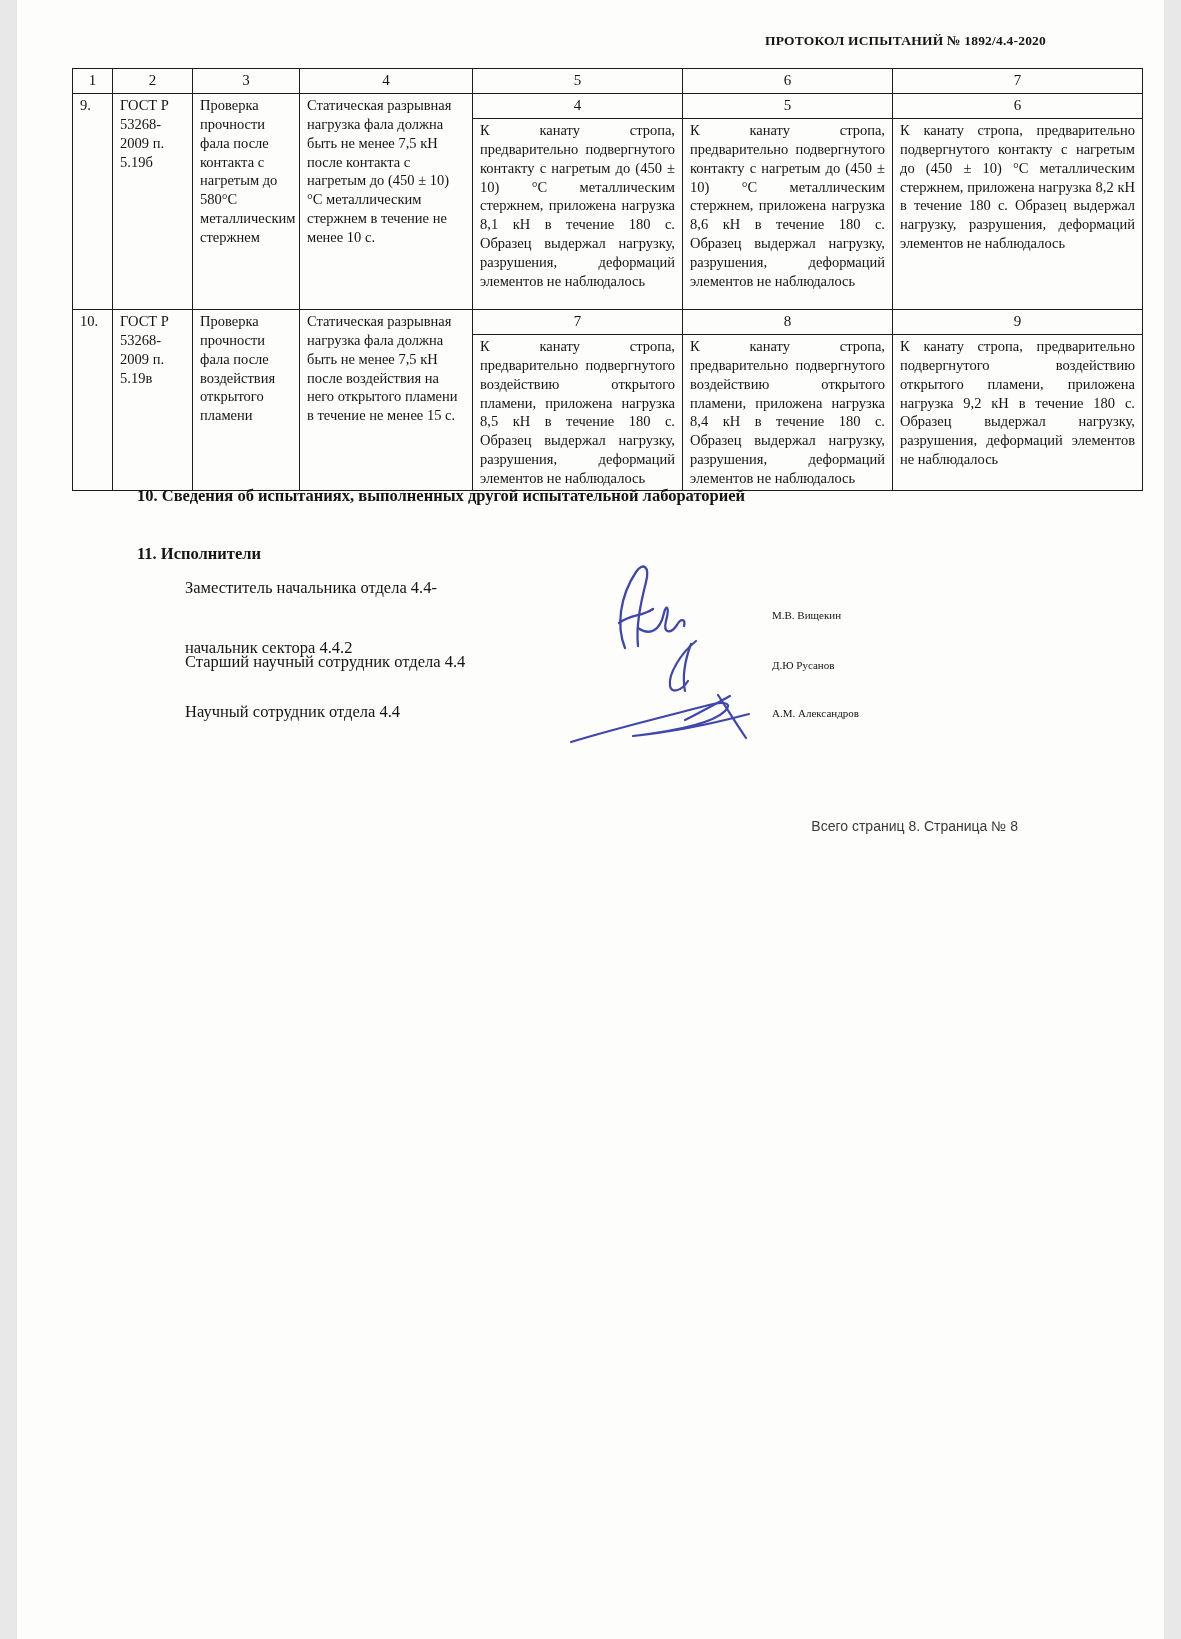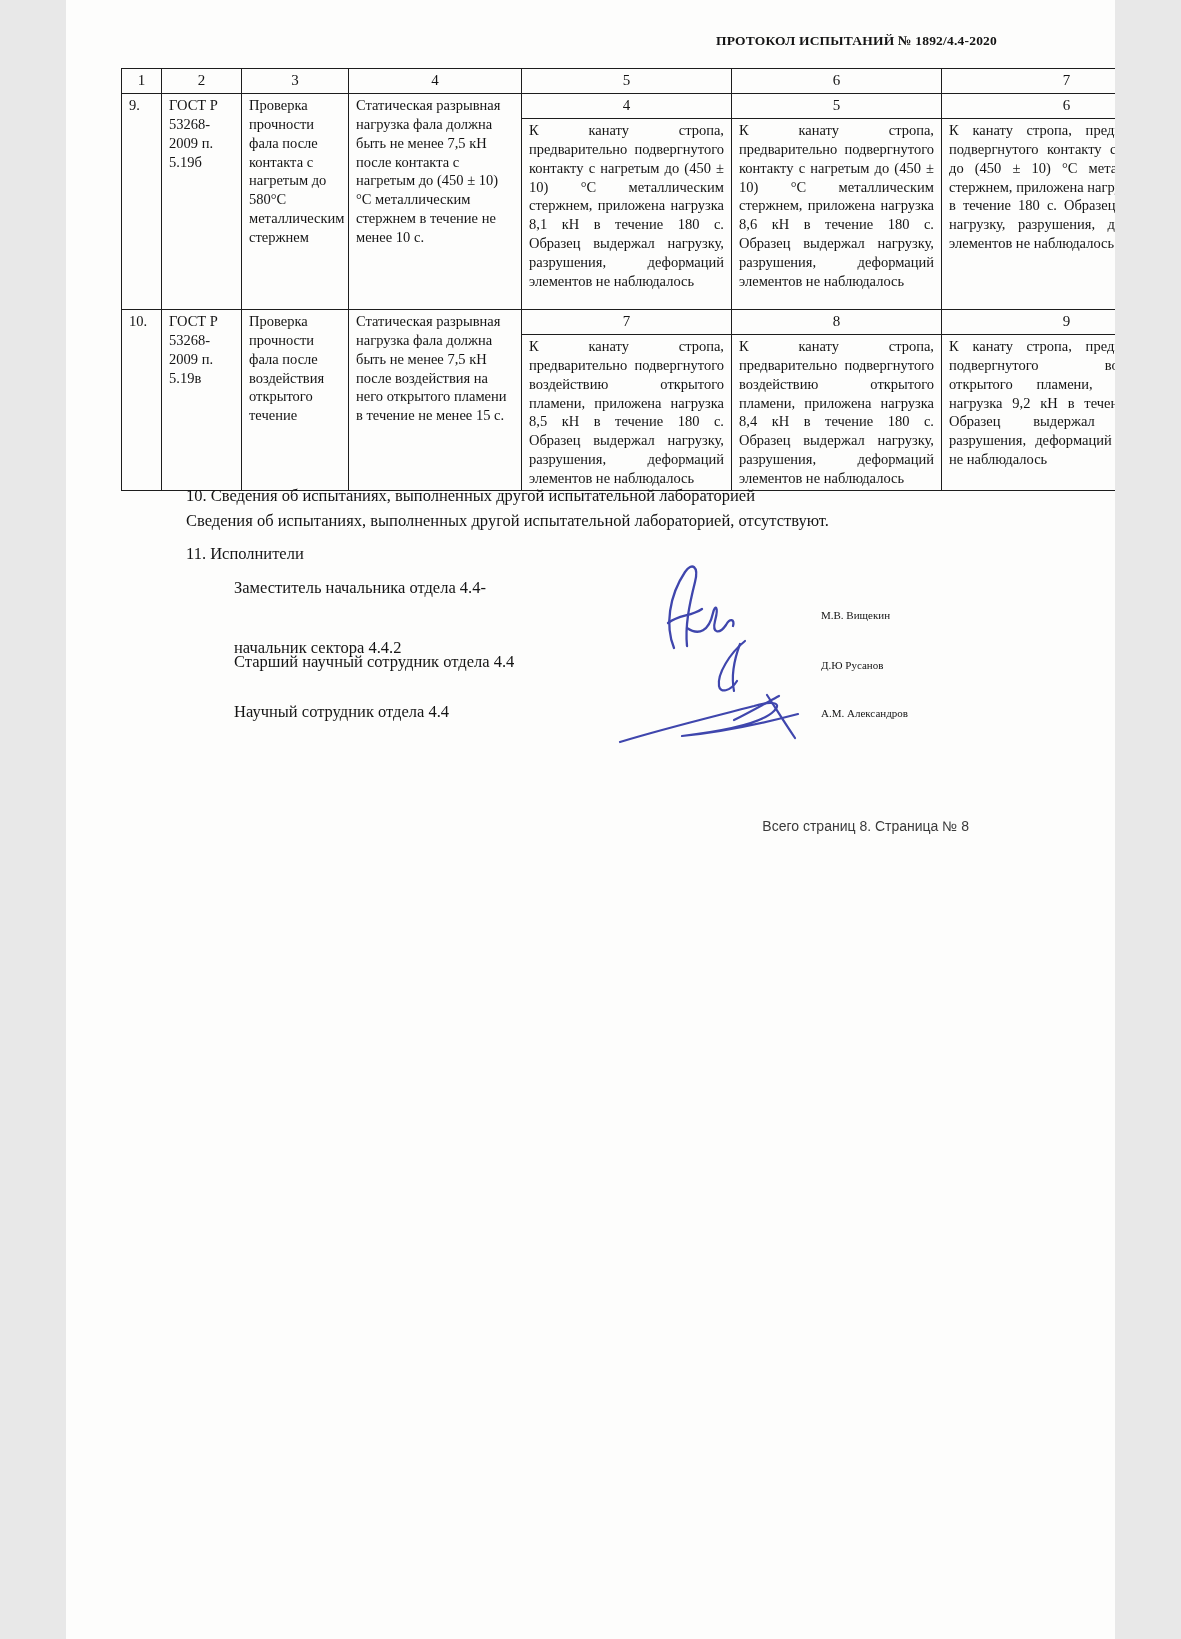--- a/index.html
+++ b/index.html
@@ -1,17 +1,17 @@
 <!DOCTYPE html>
 <html lang="ru"><head>
 <meta charset="utf-8">
 <style>
   html,body { margin:0; padding:0; background:#e8e8e8; }
   .page {
-    position:relative; width:1049px; height:1639px; margin:0 auto;
+    position:relative; width:1147px; height:1639px; margin:0 auto;
     background:#fdfdfc; color:#141414;
     font-family:"Liberation Serif", serif;
     overflow:hidden;
   }
   .ref-header {
     position:absolute; top:33px; right:118px;
     font-weight:bold; font-size:13.5px; letter-spacing:0.2px;
   }
   table.protocol {
     position:absolute; left:55px; top:68px; width:1070px;
@@ -19,21 +19,21 @@
     font-size:14.5px; line-height:1.3;
   }
   table.protocol td {
     border:1.6px solid #1d1d1d; vertical-align:top; padding:2px 7px;
     overflow:hidden;
   }
   td.colnum, td.subnum { text-align:center; padding:0 2px; height:20px; font-size:15px; }
   td.rspan { padding-top:26px; }
   td.idx { text-align:left; padding-left:9px; }
   td.result { text-align:justify; }
-  .sec-heading { position:absolute; left:120px; font-weight:normal; font-size:16.5px;text-align:right; }
+  .sec-heading { position:absolute; left:120px; font-weight:bold; font-size:16.5px;text-align:right; }
   .sec-body   { position:absolute; left:120px; font-size:16.5px; }
   .exec-pos   { position:absolute; left:168px; font-size:16.5px;text-align:center; }
   .exec-name  { position:absolute; left:755px; font-size:11px; }
   .signature  { position:absolute; }
   .signature path { fill:none; stroke-linecap:round; stroke-linejoin:round; }
   .page-footer {
     position:absolute; top:783px; right:146px;
     font-family:"Liberation Sans", sans-serif; font-size:14px; color:#3a3a3a;margin-top:35px;
   }
 </style>
@@ -76,36 +76,35 @@
       </tr>
       <tr style="height:191px">
         <td class="result" lang="ru">К канату стропа, предварительно подвергнутого контакту с нагретым до (450 ± 10) °С металлическим стержнем, приложена нагрузка 8,1 кН в течение 180 с. Образец выдержал нагрузку, разрушения, деформаций элементов не наблюдалось</td>
         <td class="result" lang="ru">К канату стропа, предварительно подвергнутого контакту с нагретым до (450 ± 10) °С металлическим стержнем, приложена нагрузка 8,6 кН в течение 180 с. Образец выдержал нагрузку, разрушения, деформаций элементов не наблюдалось</td>
         <td class="result" lang="ru">К канату стропа, предварительно подвергнутого контакту с нагретым до (450 ± 10) °С металлическим стержнем, приложена нагрузка 8,2 кН в течение 180 с. Образец выдержал нагрузку, разрушения, деформаций элементов не наблюдалось</td>
       </tr>
 
       <tr style="height:22px">
         <td class="idx rspan" rowspan="2">10.</td>
         <td class="rspan" rowspan="2">ГОСТ Р 53268-2009 п. 5.19в</td>
-        <td class="rspan" rowspan="2">Проверка прочности фала после воздействия открытого течение</td>
+        <td class="rspan" rowspan="2">Проверка прочности фала после воздействия открытого пламени</td>
         <td class="rspan" rowspan="2">Статическая разрывная нагрузка фала должна быть не менее 7,5 кН после воздействия на него открытого пламени в течение не менее 15 с.</td>
         <td class="subnum">7</td>
         <td class="subnum">8</td>
         <td class="subnum">9</td>
       </tr>
       <tr style="height:147px">
         <td class="result" lang="ru">К канату стропа, предварительно подвергнутого воздействию открытого пламени, приложена нагрузка 8,5 кН в течение 180 с. Образец выдержал нагрузку, разрушения, деформаций элементов не наблюдалось</td>
         <td class="result" lang="ru">К канату стропа, предварительно подвергнутого воздействию открытого пламени, приложена нагрузка 8,4 кН в течение 180 с. Образец выдержал нагрузку, разрушения, деформаций элементов не наблюдалось</td>
         <td class="result" lang="ru">К канату стропа, предварительно подвергнутого воздействию открытого пламени, приложена нагрузка 9,2 кН в течение 180 с. Образец выдержал нагрузку, разрушения, деформаций элементов не наблюдалось</td>
       </tr>
     </tbody>
   </table>
 
   <div class="sec-heading" style="top:486px">10. Сведения об испытаниях, выполненных другой испытательной лабораторией</div>
-  <div class="sec-body" style="top:511px">Сведения об испытаниях, выполненных другой испытательной лабораторией, отсутствуют.</div>
 
   <div class="sec-heading" style="top:544px">11. Исполнители</div>
 
   <div class="exec-pos" style="top:578px">Заместитель начальника отдела 4.4-</div>
   <div class="exec-pos" style="top:638px">начальник сектора 4.4.2</div>
   <div class="exec-name" style="top:609px">М.В. Вищекин</div>
 
   <div class="exec-pos" style="top:652px">Старший научный сотрудник отдела 4.4</div>
   <div class="exec-name" style="top:659px">Д.Ю Русанов</div>
 

